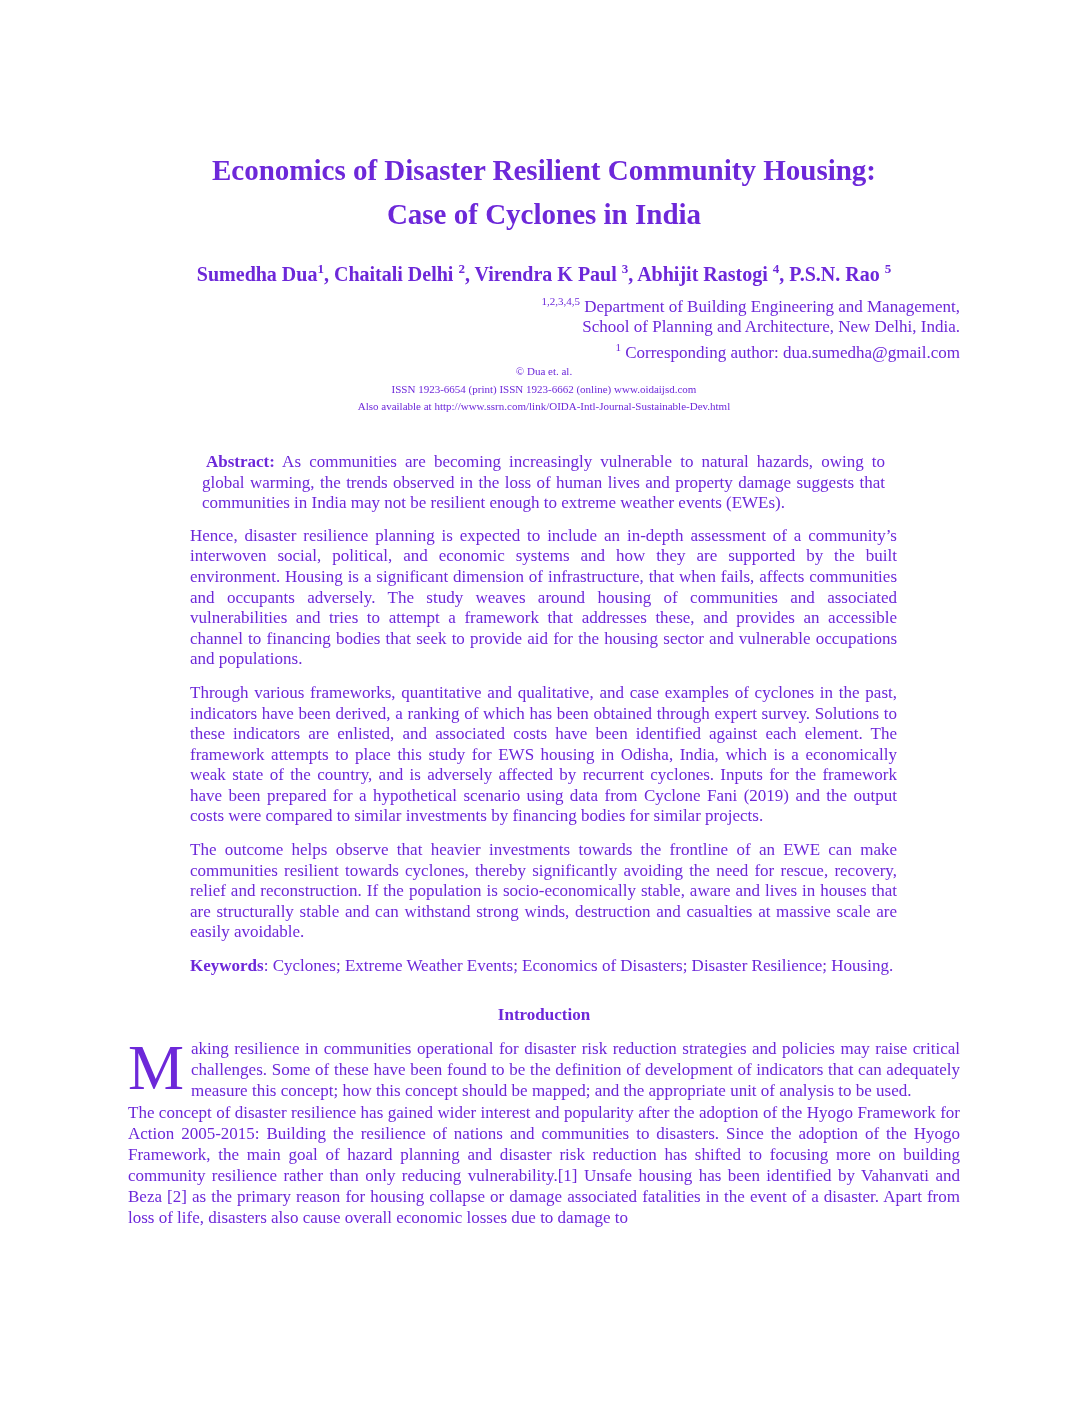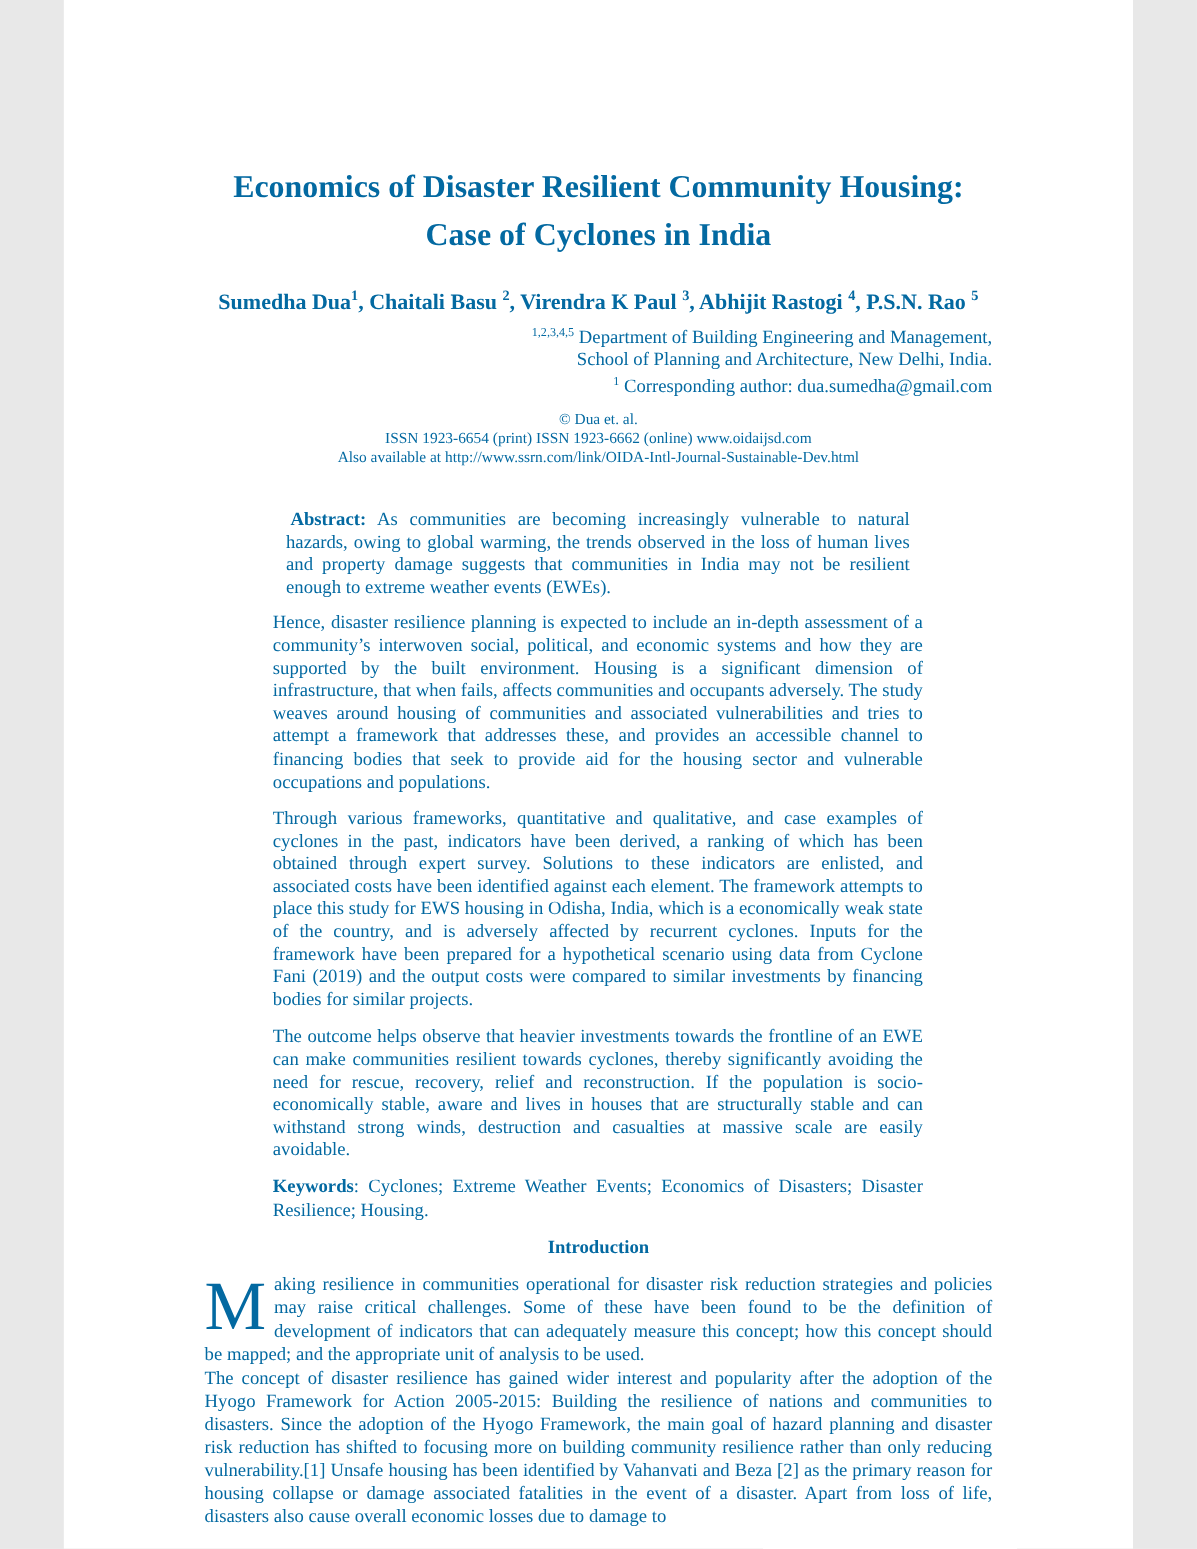--- a/index.html
+++ b/index.html
@@ -1,21 +1,21 @@
 <!DOCTYPE html>
 <html><head>
 <meta charset="utf-8">
 <style>
   html,body { margin:0; padding:0; background:#e8e8e8; }
   .page {
-    width:972px; height:1408px;
+    width:1088px; height:1408px;
     background:#ffffff;
     margin:0 auto;
     font-family:"Liberation Serif", serif;
-    color:#0369a1;
+    color:#6d28d9;
     position:relative;
     overflow:hidden;
     box-sizing:border-box;
   }
   .content { padding:0 128px; }
   .title {
     margin:148px 0 0 0;
     font-size:29px;
     font-weight:bold;
     line-height:44px;
@@ -30,39 +30,38 @@
   }
   .authors sup { font-size:13px; }
   .affil {
     margin-top:5px;
     font-size:17px;
     line-height:20.5px;
     text-align:right;
   }
   .affil sup { font-size:11px; }
   .pub {
-    margin-top:11px;
-    font-size:14px;
+    font-size:11px;
     line-height:17.5px;
     text-align:center;
   }
   .abstract {
     margin:36px 63px 0 62px;
     font-size:17px;
     line-height:20.6px;
     text-align:justify;
   }
   .abstract p { margin:0 0 13px 0; }
   .abstract p.joined { margin:12px; text-indent:4px; }
   .abstract p.last { margin:0; }
   .intro-heading {
     font-size:17px;
     font-weight:bold;
     text-align:center;
-    margin:14px 0 13px 0;
+    margin:28px 0 13px 0;
   }
   .bodytext {
     font-size:17px;
     line-height:21px;
     text-align:justify;
   }
   .bodytext p { margin:0; }
   .bodytext p + p { margin-top:1px; }
   .dropcap {
     float:left;
@@ -75,21 +74,21 @@
 <body>
 
 <div class="page">
   <div class="content">
 
     <h1 class="title">
       <span class="tline">Economics of Disaster Resilient Community Housing:</span>
       <span class="tline">Case of Cyclones in India</span>
     </h1>
 
-    <p class="authors"><span>Sumedha Dua</span><sup>1</sup><span>, Chaitali Basu </span><sup>2</sup><span>, Virendra K Paul </span><sup>3</sup><span>, Abhijit Rastogi </span><sup>4</sup><span>, P.S.N. Rao </span><sup>5</sup></p>
+    <p class="authors"><span>Sumedha Dua</span><sup>1</sup><span>, Chaitali Delhi </span><sup>2</sup><span>, Virendra K Paul </span><sup>3</sup><span>, Abhijit Rastogi </span><sup>4</sup><span>, P.S.N. Rao </span><sup>5</sup></p>
 
     <div class="affil">
       <div><sup>1,2,3,4,5</sup><span> Department of Building Engineering and Management,</span></div>
       <div>School of Planning and Architecture, New Delhi, India.</div>
       <div><sup>1</sup><span> Corresponding author: dua.sumedha@gmail.com</span></div>
     </div>
 
     <div class="pub">
       <div>© Dua et. al.</div>
       <div>ISSN 1923-6654 (print) ISSN 1923-6662 (online) www.oidaijsd.com</div>

